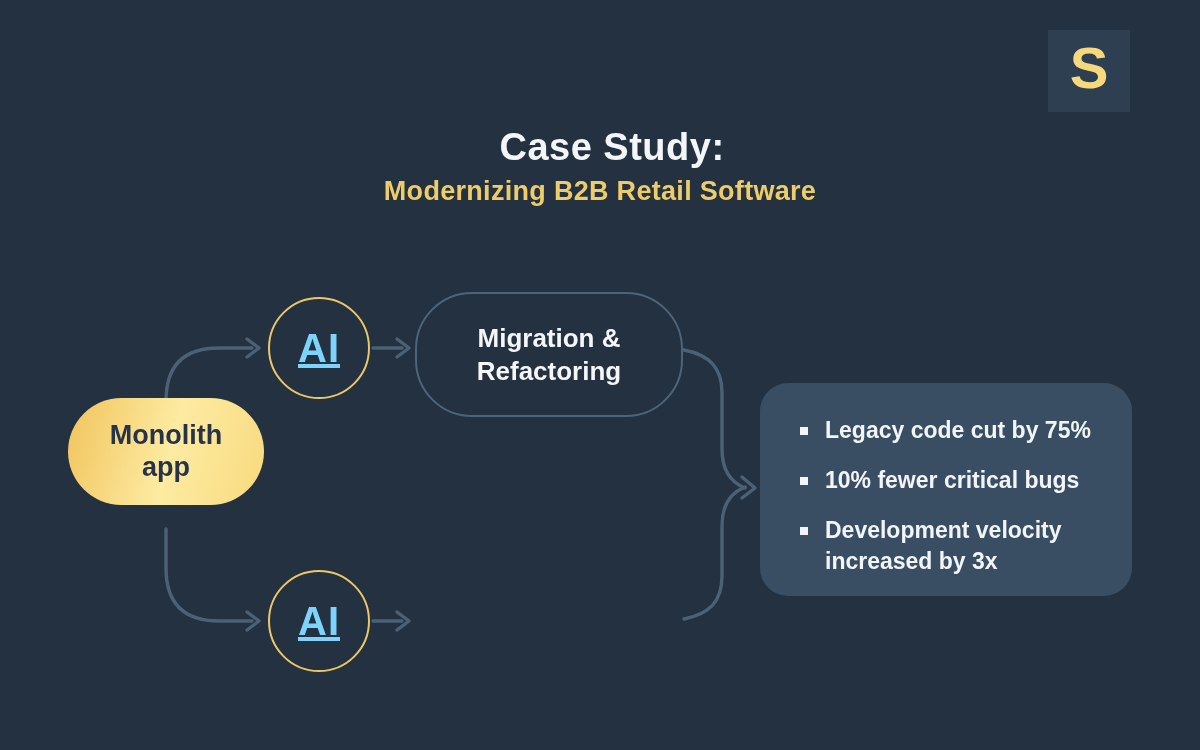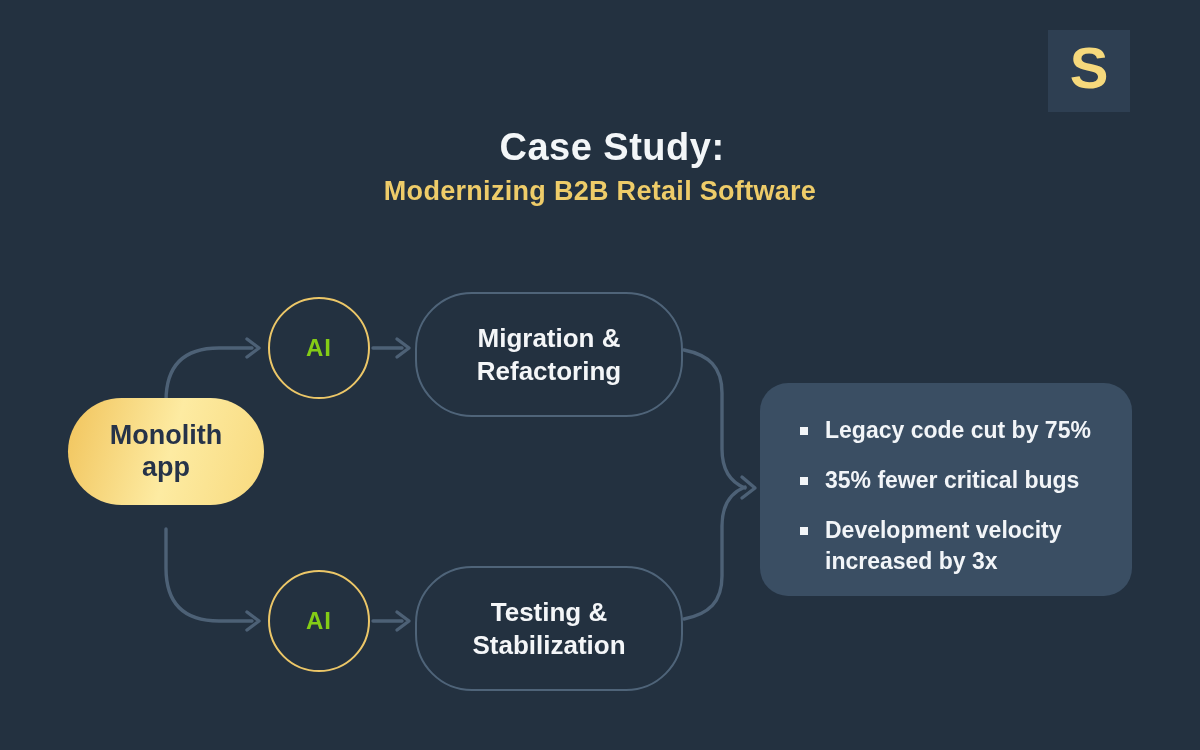--- a/index.html
+++ b/index.html
@@ -105,24 +105,25 @@
   .ai-circle {
     position: absolute;
     width: 102px;
     height: 102px;
     box-sizing: border-box;
     border: 2px solid #ecc768;
     border-radius: 50%;
     display: flex;
     align-items: center;
     justify-content: center;
-    font-size: 24px;
-    font-weight: 700;
-    color: #84cc16;
+    font-size: 40px;
+    font-weight: 700;
+    color: #7dd3fc;
     letter-spacing: 1px;
+    text-decoration: underline;
   }
   .ai-top { left: 268px; top: 297px; }
   .ai-bottom { left: 268px; top: 570px; }
 
   
   .proc {
     position: absolute;
     left: 415px;
     width: 268px;
     height: 125px;
@@ -210,32 +211,30 @@
   </svg>
 
   <div class="monolith">Monolith
 app</div>
 
   <div class="ai-circle ai-top">AI</div>
   <div class="ai-circle ai-bottom">AI</div>
 
   <div class="proc proc-top">Migration &amp;
 Refactoring</div>
-  <div class="proc proc-bottom">Testing &amp;
-Stabilization</div>
 
   <div class="results">
     <ul>
       <li>
         <span class="bullet"></span>
         <span>Legacy code cut by 75%</span>
       </li>
       <li>
         <span class="bullet"></span>
-        <span>35% fewer critical bugs</span>
+        <span>10% fewer critical bugs</span>
       </li>
       <li>
         <span class="bullet"></span>
         <span>Development velocity increased by 3x</span>
       </li>
     </ul>
   </div>
 
 </div>
 

